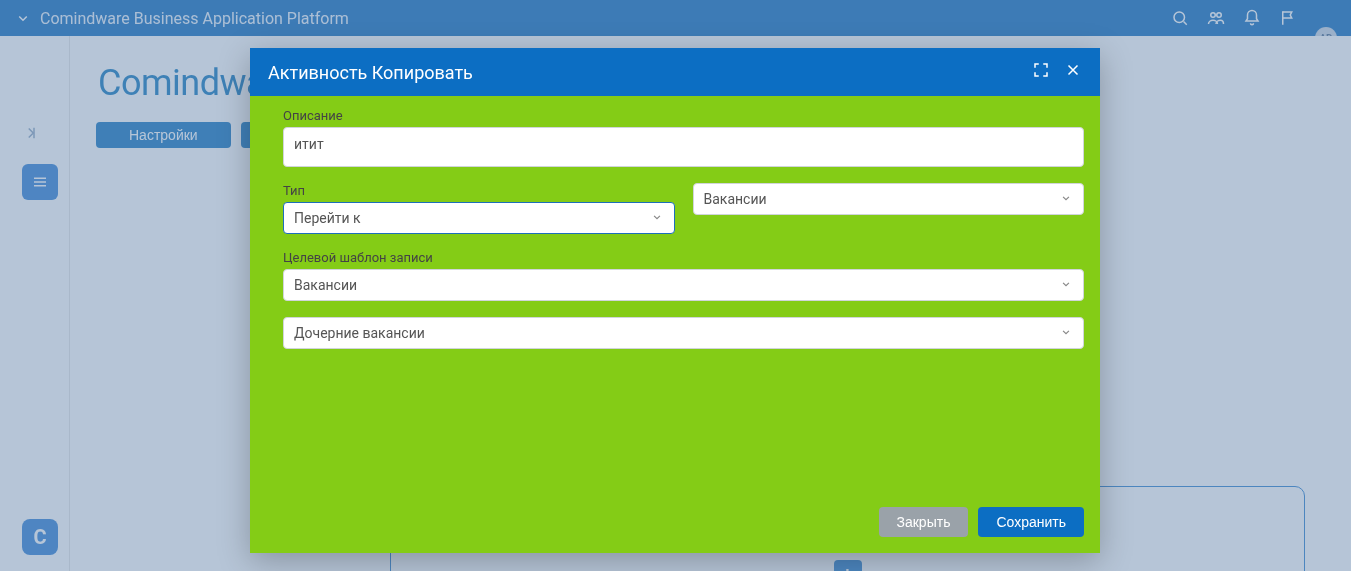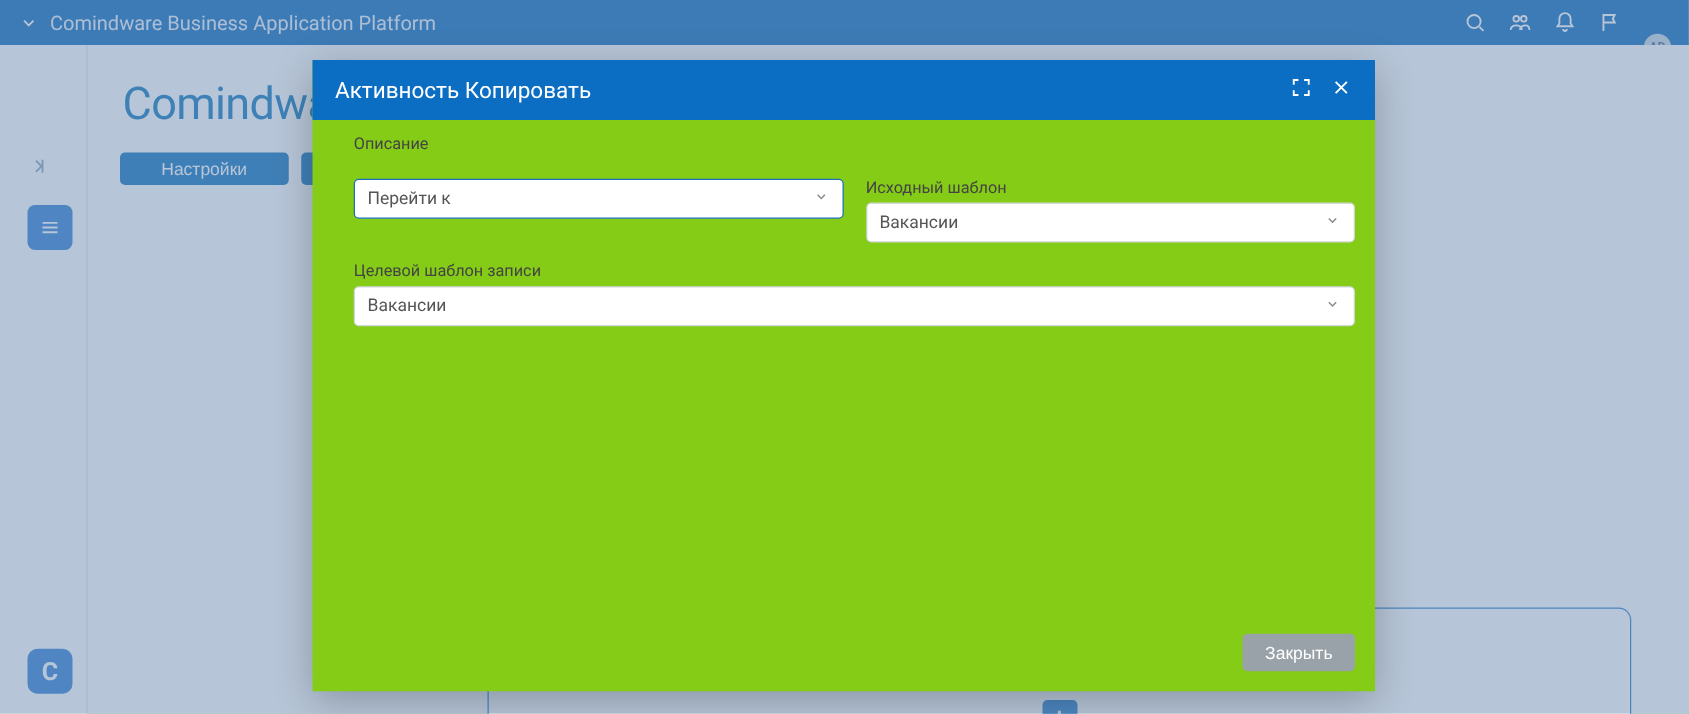--- a/index.html
+++ b/index.html
@@ -268,35 +268,38 @@
             <path d="M6 6l12 12M18 6L6 18"></path>
           </svg>
       </span>
     </div>
   </div>
 
   <div class="modal-body">
 
     <div class="field full" style="margin-bottom:16px">
       <div class="field-label">Описание</div>
+      <div class="text-input">
+        <span>итит</span>
+      </div>
     </div>
 
     <div class="field-row">
       <div class="field">
+        <div class="field-label">Тип</div>
         <div class="select-input focused">
           <span>Перейти к</span>
           <span class="chev">
             <svg class="ico" viewBox="0 0 24 24" style="width:14px;height:14px">
                 <path d="M7 10l5 5 5-5"></path>
               </svg>
           </span>
         </div>
       </div>
       <div class="field">
-        <div class="field-label">Исходный шаблон</div>
         <div class="select-input">
           <span>Вакансии</span>
           <span class="chev">
             <svg class="ico" viewBox="0 0 24 24" style="width:14px;height:14px">
                 <path d="M7 10l5 5 5-5"></path>
               </svg>
           </span>
         </div>
       </div>
     </div>
@@ -307,18 +310,27 @@
         <span>Вакансии</span>
         <span class="chev">
           <svg class="ico" viewBox="0 0 24 24" style="width:14px;height:14px">
               <path d="M7 10l5 5 5-5"></path>
             </svg>
         </span>
       </div>
     </div>
 
 
+    <div class="select-input select-standalone">
+      <span>Дочерние вакансии</span>
+      <span class="chev">
+        <svg class="ico" viewBox="0 0 24 24" style="width:14px;height:14px">
+            <path d="M7 10l5 5 5-5"></path>
+          </svg>
+      </span>
+    </div>
   </div>
 
   <div class="modal-footer">
     <button class="btn btn-secondary">Закрыть</button>
+    <button class="btn btn-primary">Сохранить</button>
   </div>
 </div>
 
 </body></html>

